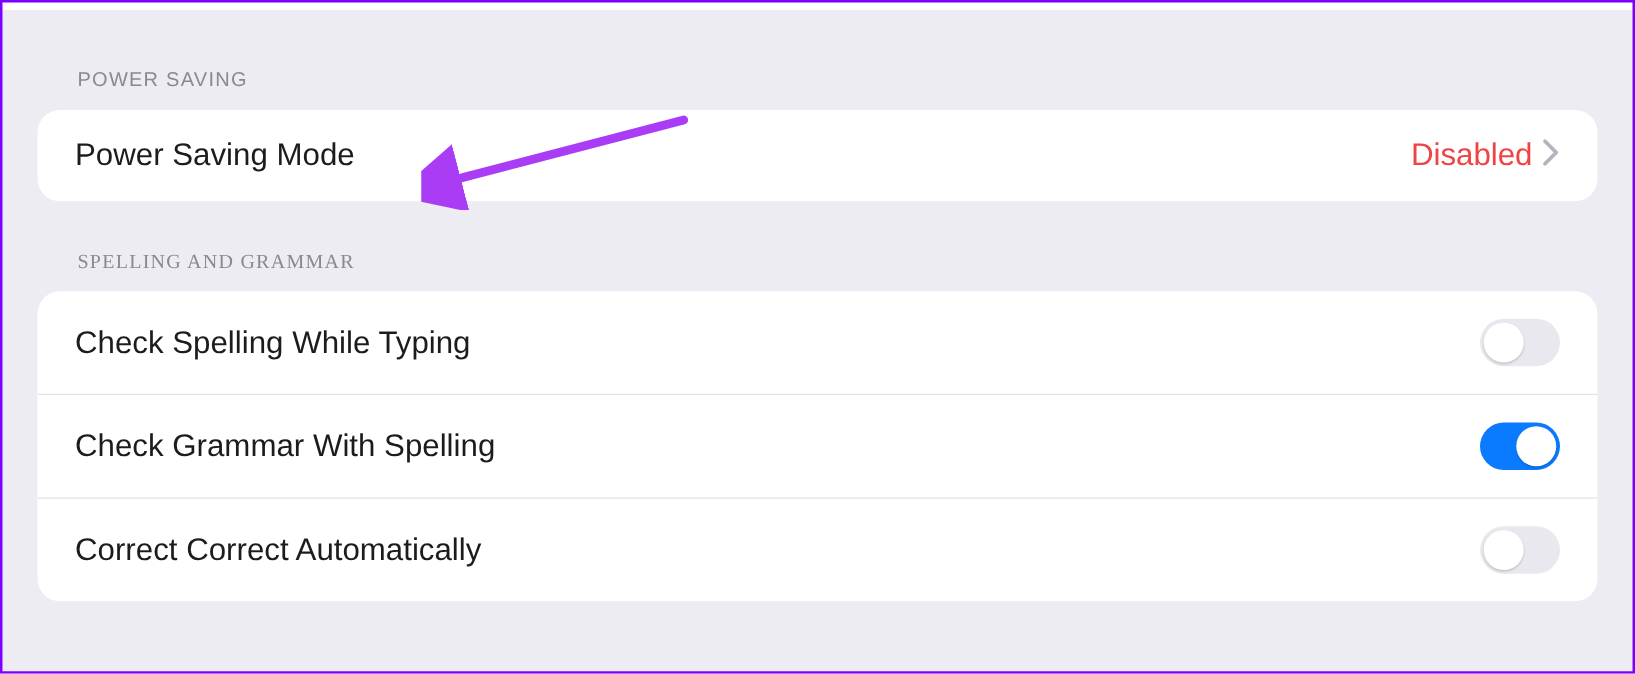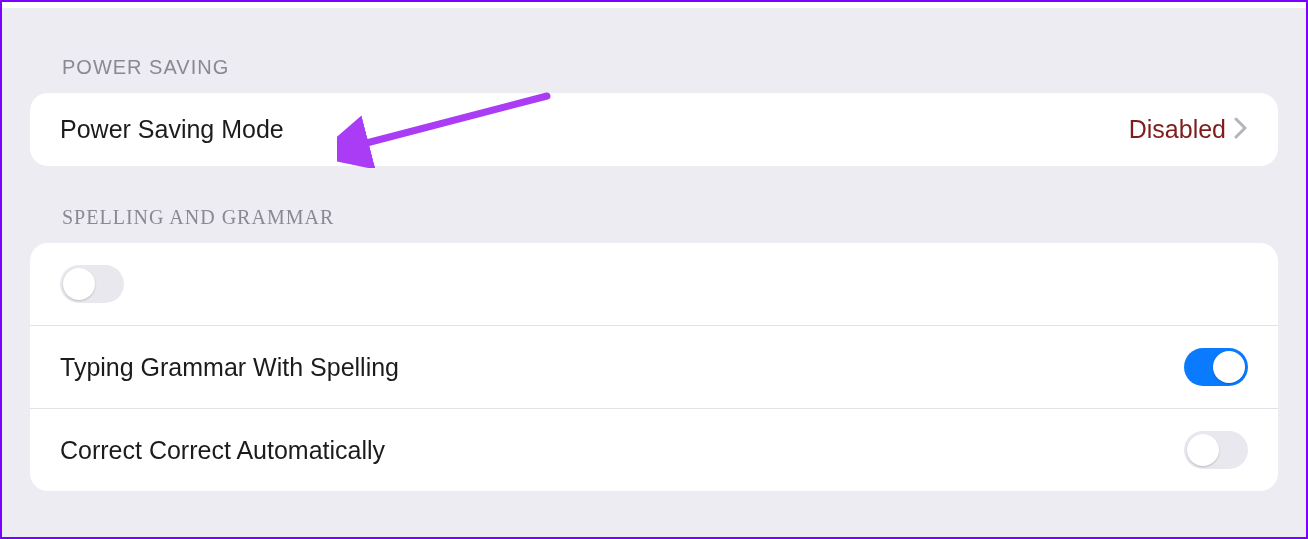--- a/index.html
+++ b/index.html
@@ -17,42 +17,42 @@
     pointer-events: none;
   }
   .panel {
     background: #edecf2;
     position: absolute;
     left: 2px; right: 2px; top: 8px; bottom: 2px;
     padding: 0 28px;
   }
   .section-header {
     color: #8a8891;
-    font-size: 20px;
+    font-size: 16px;
     letter-spacing: 1px;
     padding: 48px 0 14px 32px;
     text-transform: uppercase;
   }
   .section-header.second { padding-top: 40px; font-family: Liberation Serif, serif; }
   .card {
     background: #fff;
     border-radius: 18px;
     overflow: hidden;
   }
   .row {
     display: flex;
     align-items: center;
     justify-content: space-between;
     padding: 22px 30px;
     font-size: 25px;
     color: #1c1c1e;
   }
   .row + .row { border-top: 1px solid #e3e2e8; }
   .row-left { display: flex; align-items: flex-end; gap: 10px; }
-  .row-right { display: flex; align-items: center; gap: 8px; color: #7f1d1d; font-size: 25px; }
+  .row-right { display: flex; align-items: flex-start; gap: 8px; color: #ef4444; font-size: 25px; }
   .chevron { color: #b5b4bc; font-size: 28px; line-height: 1; }
   .toggle {
     width: 64px; height: 38px; border-radius: 19px; background: #e9e8ee; position: relative;
     transition: background .15s;
   }
   .toggle.on { background: #0a7aff; }
   .knob {
     position: absolute; top: 3px; left: 3px; width: 32px; height: 32px; border-radius: 50%;
     background: #fff; box-shadow: 0 1px 2px rgba(0,0,0,.2);
     transition: left .15s;
@@ -85,30 +85,33 @@
         </span>
       </div>
     </div>
   </div>
 
   <div class="section-header second">SPELLING AND GRAMMAR</div>
 
   <div class="card">
 
     <div class="row">
+      <div class="row-left">
+        <span>Check Spelling While Typing</span>
+      </div>
       <div class="row-right">
         <div class="toggle">
             <div class="knob"></div>
           </div>
       </div>
     </div>
 
     <div class="row">
       <div class="row-left">
-        <span>Typing Grammar With Spelling</span>
+        <span>Check Grammar With Spelling</span>
       </div>
       <div class="row-right">
         <div class="toggle on">
             <div class="knob"></div>
           </div>
       </div>
     </div>
 
     <div class="row">
       <div class="row-left">

